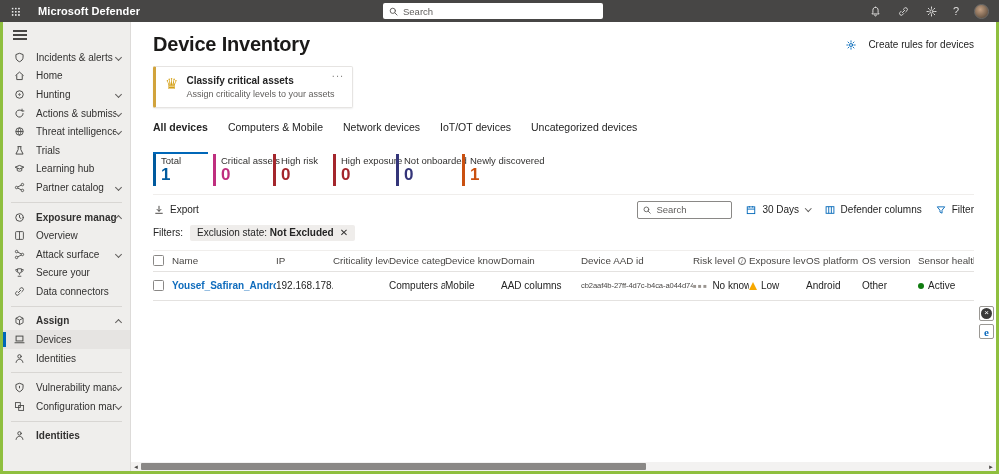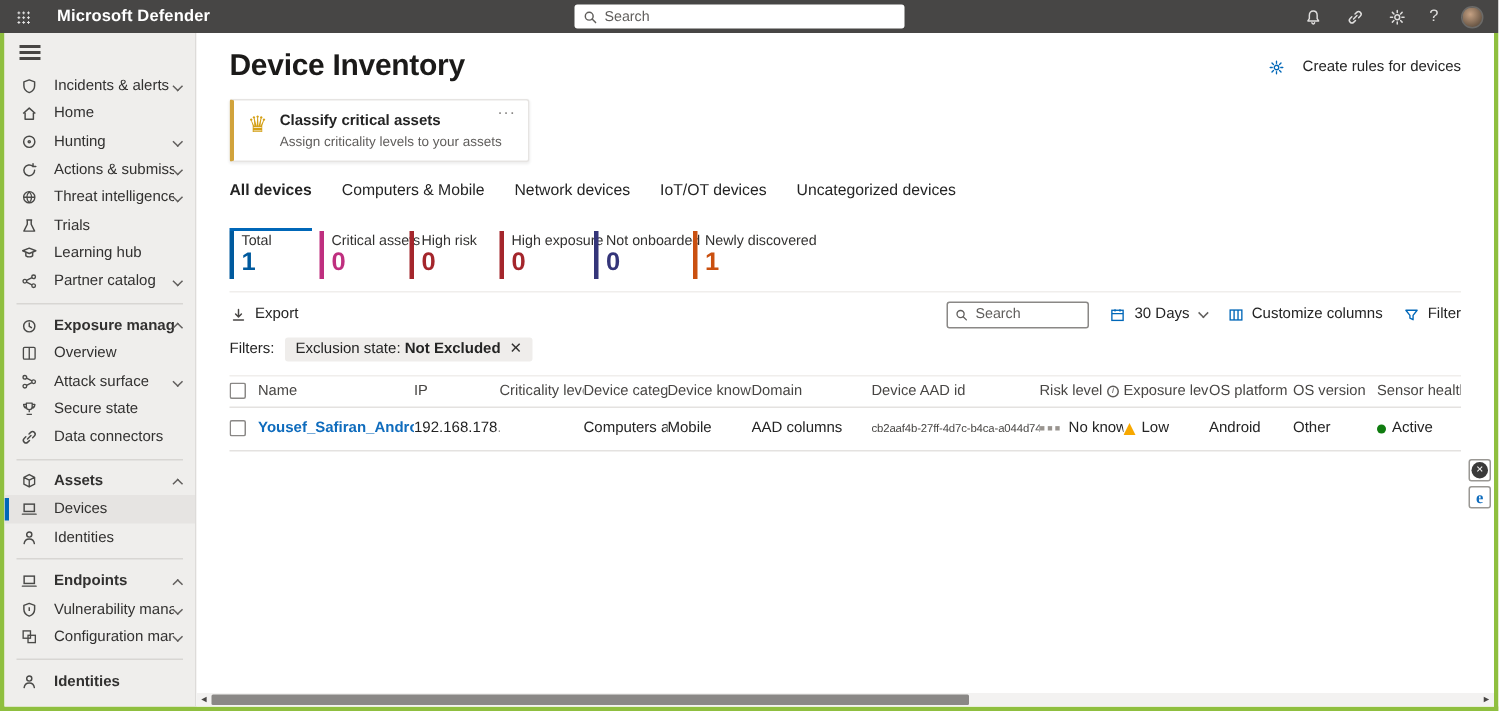--- a/index.html
+++ b/index.html
@@ -268,40 +268,40 @@
           </span>
           <span class="slabel">Attack surface</span>
           <span class="chev"></span>
         </div>
       <div class="sitem">
           <span class="icn">
             <svg width="13" height="13" viewBox="0 0 16 16" fill="none" stroke-width="1.1" stroke-linejoin="round">
               <path d="M5.6 3.4h4.8v3a2.4 2.4 0 0 1-4.8 0zM5.6 4.4H3.4c.1 1.9 1 2.9 2.2 3M10.4 4.4h2.2c-.1 1.9-1 2.9-2.2 3M8 9v1.8M5.8 12.6h4.4"></path>
             </svg>
           </span>
-          <span class="slabel">Secure state</span>
+          <span class="slabel">Secure your</span>
         </div>
       <div class="sitem">
           <span class="icn">
             <svg width="13" height="13" viewBox="0 0 16 16" fill="none" stroke-width="1.2" stroke-linecap="round">
               <path d="M6.6 9.4l2.8-2.8M5.2 7.6 3.8 9a2.1 2.1 0 0 0 3 3l1.4-1.4M10.8 8.4 12.2 7a2.1 2.1 0 0 0-3-3L7.8 5.4"></path>
             </svg>
           </span>
           <span class="slabel">Data connectors</span>
         </div>
 
       <div class="sdiv"></div>
 
       <div class="sitem sec">
           <span class="icn">
             <svg width="13" height="13" viewBox="0 0 16 16" fill="none" stroke-width="1.1" stroke-linejoin="round">
               <path d="M8 2.9l4.4 2.3v5.6L8 13.1 3.6 10.8V5.2zM3.6 5.2 8 7.5l4.4-2.3M8 7.5v5.6"></path>
             </svg>
           </span>
-          <span class="slabel">Assets</span>
+          <span class="slabel">Assign</span>
           <span class="chev up"></span>
         </div>
       <div class="sitem sel">
           <span class="icn">
             <svg width="13" height="13" viewBox="0 0 16 16" fill="none" stroke-width="1.2" stroke-linecap="round">
               <rect x="3.8" y="3.8" width="8.4" height="6"></rect>
               <path d="M2.4 12h11.2"></path>
             </svg>
           </span>
           <span class="slabel">Devices</span>
@@ -311,30 +311,20 @@
             <svg width="13" height="13" viewBox="0 0 16 16" fill="none" stroke-width="1.2" stroke-linecap="round">
               <circle cx="8" cy="5.4" r="2.1"></circle>
               <path d="M3.8 12.8c.4-2.6 2.2-3.8 4.2-3.8s3.8 1.2 4.2 3.8"></path>
             </svg>
           </span>
           <span class="slabel">Identities</span>
         </div>
 
       <div class="sdiv"></div>
 
-      <div class="sitem sec">
-          <span class="icn">
-            <svg width="13" height="13" viewBox="0 0 16 16" fill="none" stroke-width="1.2" stroke-linecap="round">
-              <rect x="3.8" y="3.8" width="8.4" height="6"></rect>
-              <path d="M2.4 12h11.2"></path>
-            </svg>
-          </span>
-          <span class="slabel">Endpoints</span>
-          <span class="chev up"></span>
-        </div>
       <div class="sitem">
           <span class="icn">
             <svg width="13" height="13" viewBox="0 0 16 16" fill="none" stroke-width="1.2" stroke-linejoin="round">
               <path d="M8 2.8l4.4 1.6v3.1c0 2.9-1.9 4.8-4.4 5.7-2.5-.9-4.4-2.8-4.4-5.7V4.4z"></path>
               <path d="M8 6v3"></path>
             </svg>
           </span>
           <span class="slabel">Vulnerability management</span>
           <span class="chev"></span>
         </div>
@@ -443,21 +433,21 @@
                 <path d="M3 6.8h10M5.8 2.8v2M10.2 2.8v2"></path>
               </svg>
             <span>30 Days</span>
             <span class="chev2"></span>
           </div>
           <div class="ctrl">
             <svg width="12" height="12" viewBox="0 0 16 16" fill="none" stroke-width="1.2">
                 <rect x="2.8" y="3.6" width="10.4" height="8.8"></rect>
                 <path d="M6.3 3.6v8.8M9.8 3.6v8.8"></path>
               </svg>
-            <span>Customize columns</span>
+            <span>Defender columns</span>
           </div>
           <div class="ctrl">
             <svg width="12" height="12" viewBox="0 0 16 16" fill="none" stroke-width="1.2" stroke-linejoin="round">
                 <path d="M3 3.8h10L9.4 8.3v3.9l-2.8-1.4V8.3z"></path>
               </svg>
             <span>Filter</span>
           </div>
         </div>
       </div>
 

